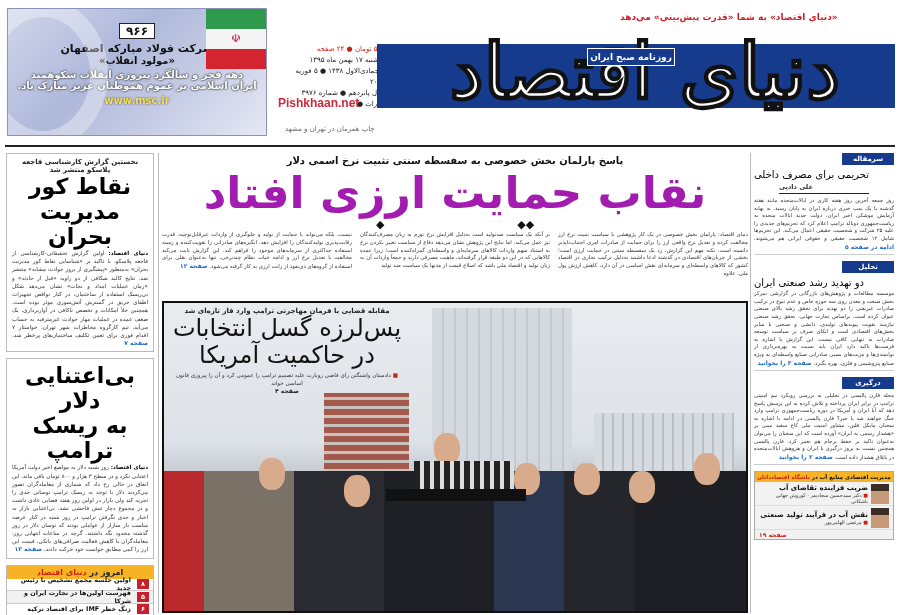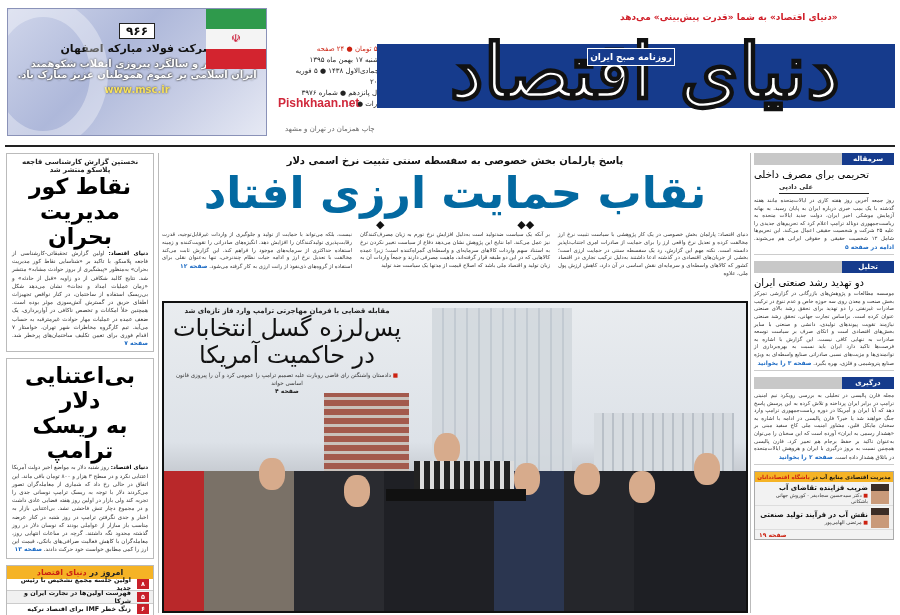--- a/index.html
+++ b/index.html
@@ -52,21 +52,21 @@
   .toc { border: 1px solid #bbb; }
   .toc-title { background: #f5b325; text-align: center; font-size: 8px; font-weight: bold; padding: 2px 0; color: #222; }
   .toc-title .acc { color: #c21; }
   .toc-row { display: flex; align-items: center; font-size: 6.4px; font-weight: bold; border-bottom: 1px solid #ccc; height: 12.5px; padding: 0 4px; background: #fff; }
   .toc-row:nth-child(odd) { background: #f1f1f1; }
   .toc-num { width: 12px; height: 10px; background: #c8202a; color: #fff; font-size: 6.5px; text-align: center; line-height: 10px; margin-left: 6px; flex: none; }
 
   
   .center { position: absolute; left: 162px; top: 153px; width: 586px; }
   .main-kicker { font-size: 10px; font-weight: bold; text-align: center; color: #111; margin-top: 2px; }
-  .main-head { font-size: 44px; font-weight: bold; text-align: center; line-height: 54px; color: #0369a1; letter-spacing: -1px; font-family: "DejaVu Sans", sans-serif; }
+  .main-head { font-size: 44px; font-weight: bold; text-align: center; line-height: 54px; color: #a21caf; letter-spacing: -1px; font-family: "DejaVu Sans", sans-serif; }
   .ornament { text-align: center; font-size: 11px; line-height: 9px; }
   .lead-cols { display: flex; gap: 8px; direction: rtl; margin-top: 2px; height: 70px; }
   .lead-cols .body-text { flex: 1; font-size: 5.4px; line-height: 7.8px; }
 
   .photo-box { position: absolute; left: 0; top: 148px; width: 586px; height: 312px; border: 2px solid #111; overflow: hidden;
     background: linear-gradient(180deg, #e9ecef 0%, #dde2e8 45%, #a5a9b0 70%, #3a3c42 100%); }
   .bldg { position: absolute; }
   .b1 { left: 268px; top: 5px; width: 140px; height: 200px; background: repeating-linear-gradient(90deg, #d3d9de 0 10px, #bfc7cf 10px 12px), #d3d9de; opacity: 0.9; }
   .b2 { left: 160px; top: 90px; width: 85px; height: 130px; background: repeating-linear-gradient(0deg, #a35a4d 0 6px, #c9c1bb 6px 9px); }
   .b3 { left: 430px; top: 110px; width: 140px; height: 120px; background: repeating-linear-gradient(90deg, #d6dbe0 0 8px, #b9c0c8 8px 10px); }
@@ -78,21 +78,21 @@
   .head-face { position: absolute; width: 26px; height: 32px; border-radius: 45%; background: #d7ab8c; }
   .photo-text { position: absolute; left: 8px; top: 4px; width: 230px; text-align: center; z-index: 3; }
   .photo-kicker { font-size: 7px; font-weight: bold; color: #222; }
   .photo-head { font-size: 24px; font-weight: normal; line-height: 27px; color: #111; }
   .photo-lead { font-size: 5.6px; color: #333; line-height: 8px; margin-top: 2px; }
   .photo-lead .sq { color: #c21; }
   .photo-page { font-size: 6px; font-weight: bold; color: #222; }
 
   
   .right-col { position: absolute; left: 754px; top: 153px; width: 140px; }
-  .sec-tab { display: flex; height: 12px; margin-bottom: 3px; }
+  .sec-tab { display: flex; height: 12px; margin-bottom: 3px; flex-direction: column; }
   .sec-tab .fill { flex: 1; background: #c8c8c8; }
   .sec-tab .label { width: 52px; background: #163b8c; color: #fff; font-size: 7px; font-weight: bold; text-align: center; line-height: 12px; }
   .r-head { font-size: 10px; font-weight: normal; text-align: left; color: #000; line-height: 14px; }
   .r-author { font-size: 6.5px; text-align: left; font-weight: bold; color: #333; border-bottom: 1.5px solid #222; margin: 1px 25px 3px; padding-bottom: 2px; }
   .r-block { margin-bottom: 6px; border-bottom: 1px solid #ccc; padding-bottom: 3px; }
   .r-block .body-text { font-size: 5.3px; line-height: 7.6px; }
 
   .water-box { border: 1px solid #aaa; background: #f2f2f2; margin-top: 2px; }
   .water-title { background: #f5b325; font-size: 5.6px; font-weight: bold; text-align: center; padding: 2px 0; }
   .water-title .acc { color: #c21; }
@@ -110,20 +110,21 @@
 
 <div class="ad">
   <div class="coil"></div>
   <div class="flag">
     <div class="g"></div>
       <div class="w">☫</div>
       <div class="r"></div>
   </div>
   <div class="logo">۹۶۶</div>
   <div class="l1">شرکت فولاد مبارکه اصفهان</div>
+  <div class="l2">«مولود انقلاب»</div>
   <div class="l3">دهه فجر و سالگرد پیروزی انقلاب شکوهمند</div>
   <div class="l4">ایران اسلامی بر عموم هموطنان عزیز مبارک باد.</div>
   <div class="url">www.msc.ir</div>
 </div>
 
 <div class="issue-info">
   <div class="price">۵۰۰ تومان ● ۲۴ صفحه</div>
   <div>یکشنبه ۱۷ بهمن ماه ۱۳۹۵</div>
   <div>۷ جمادی‌الاول ۱۴۳۸ ● ۵ فوریه ۲۰۱۷</div>
   <div>سال پانزدهم ● شماره ۳۹۷۶</div>

